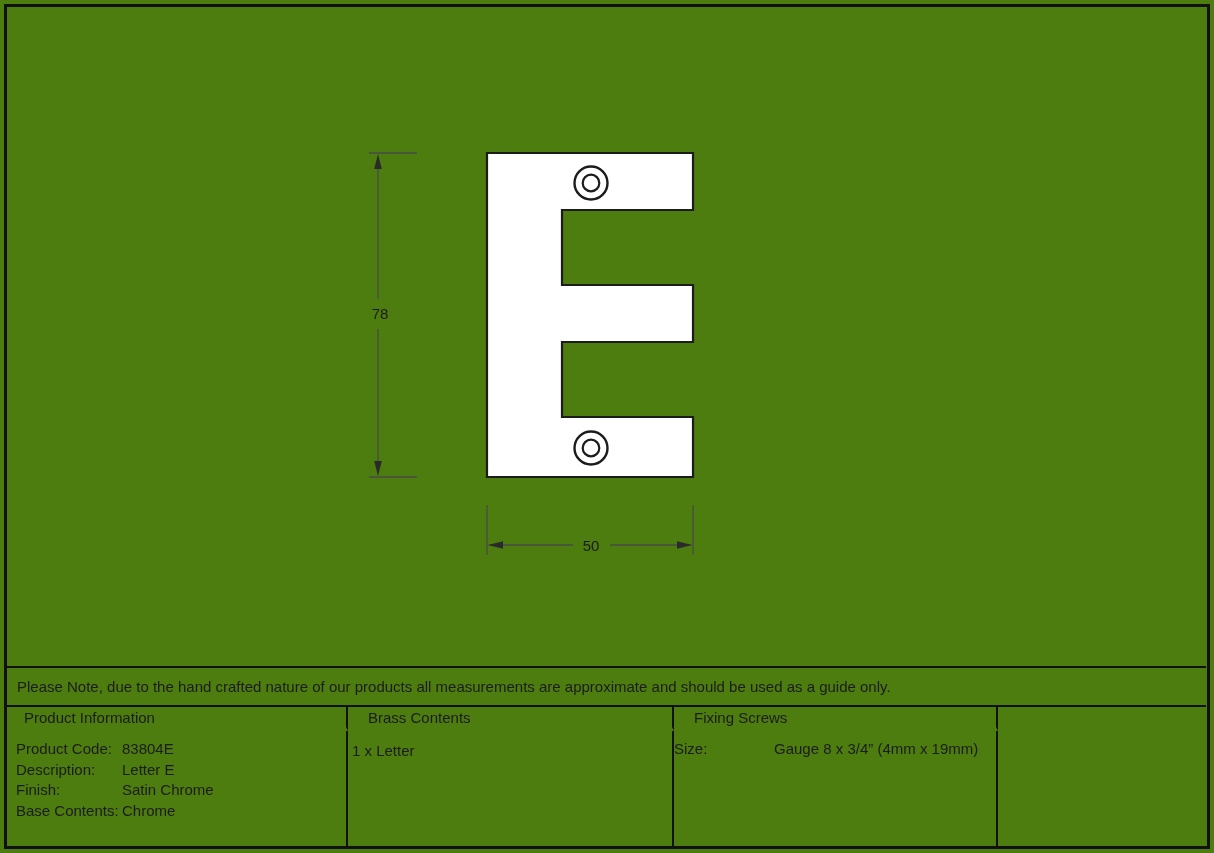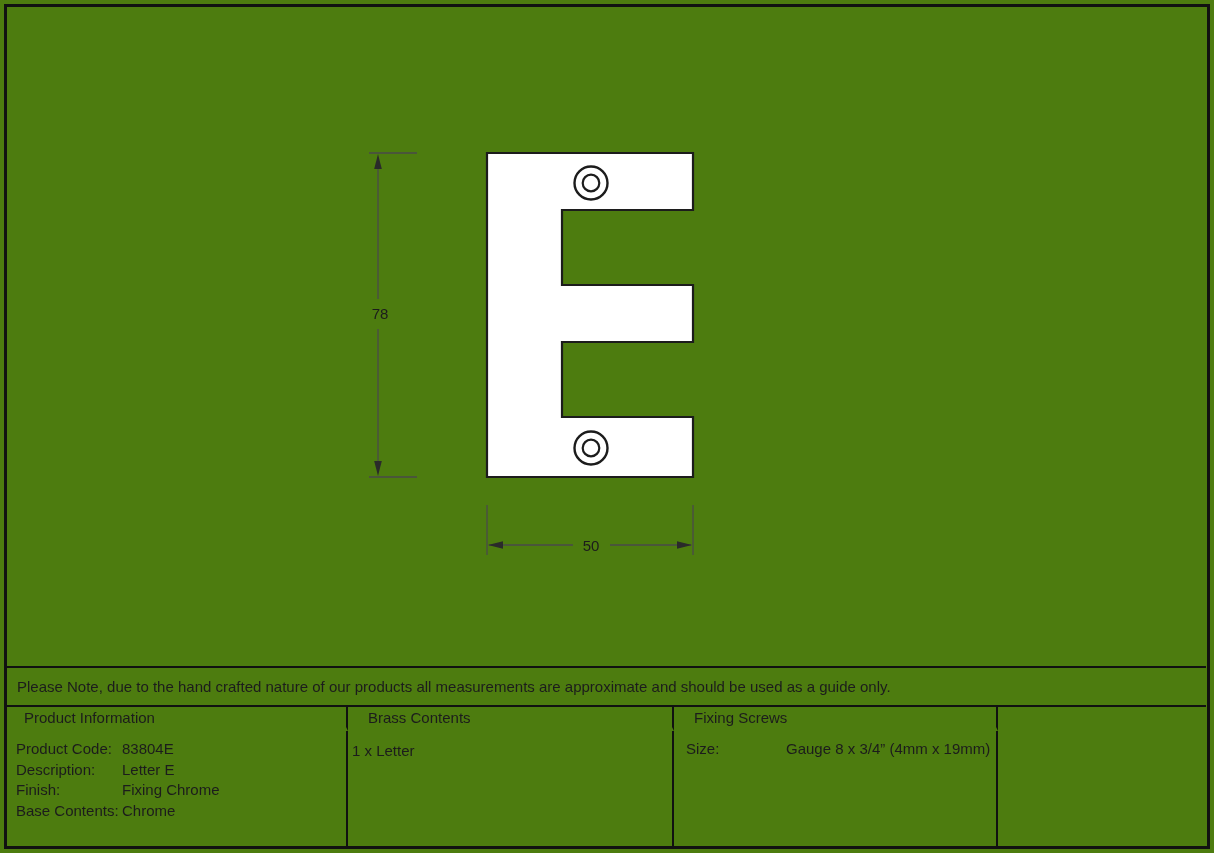--- a/index.html
+++ b/index.html
@@ -54,21 +54,21 @@
   }
   .cell {
     border-right: 2px solid #111111;
     padding-top: 9px;
     font-size: 15px;
   }
   .kv-row { display: flex; height: 20.5px; align-items: flex-start; }
   .kv-row .k { flex: 0 0 auto; }
   .col-product .kv-row { padding-left: 12px; }
   .col-product .k { width: 106px; }
-  .col-fixing .kv-row { padding-left: 12px; }
+  .col-fixing .kv-row { padding-left: 0; }
   .col-fixing .k { width: 100px; }
   .col-pack .pack-item {
     height: 20.5px; display: flex; align-items: center; padding-left: 4px;
   }
   .logo-cell {
     grid-column: 4;
     grid-row: 1 / 3;
     position: relative;
   }
   .logo-svg { position: absolute; left: 0; top: 0; }
@@ -143,21 +143,21 @@
       <div class="kv-row">
         <span class="k">Product Code:</span>
         <span class="v">83804E</span>
       </div>
       <div class="kv-row">
         <span class="k">Description:</span>
         <span class="v">Letter E</span>
       </div>
       <div class="kv-row">
         <span class="k">Finish:</span>
-        <span class="v">Fixing Chrome</span>
+        <span class="v">Satin Chrome</span>
       </div>
       <div class="kv-row">
         <span class="k">Base Contents:</span>
         <span class="v">Chrome</span>
       </div>
     </div>
 
     <div class="cell col-pack">
       <div class="pack-item">1 x Letter</div>
     </div>

